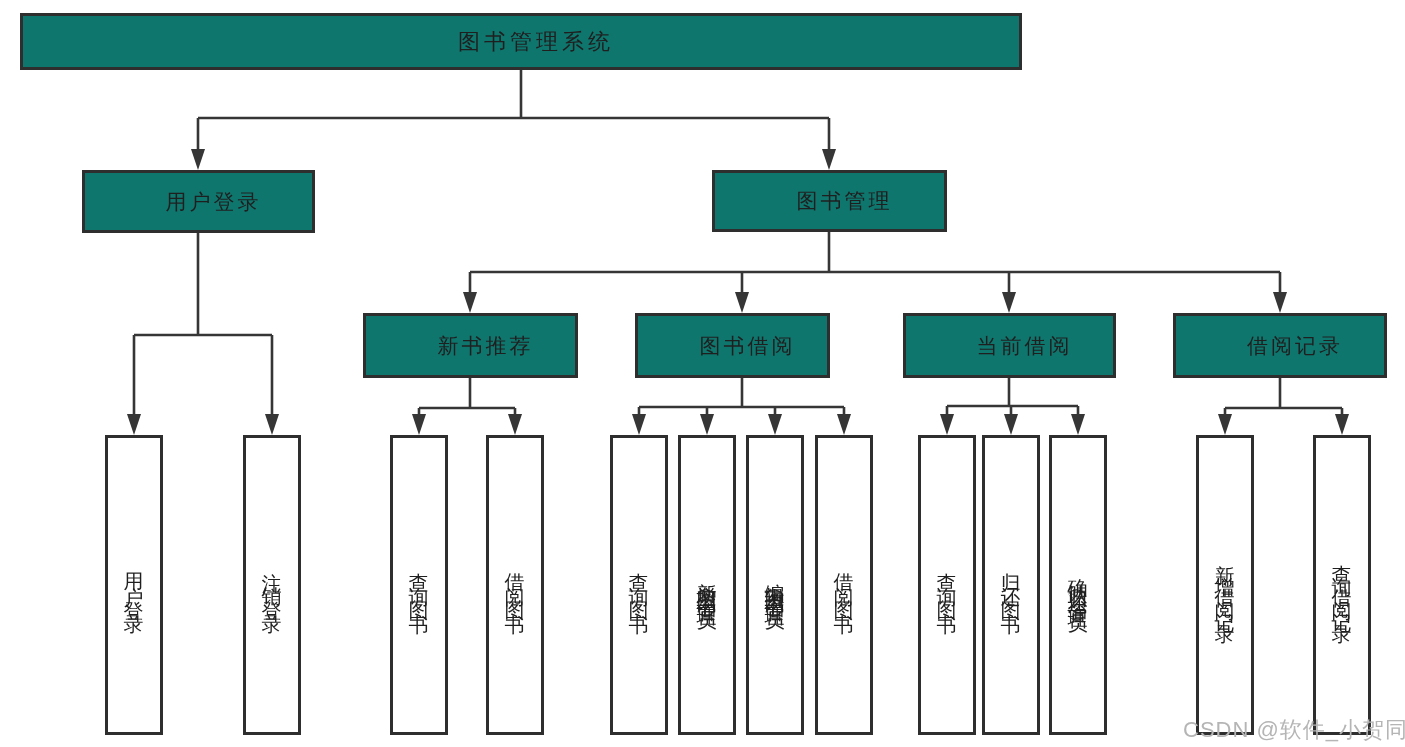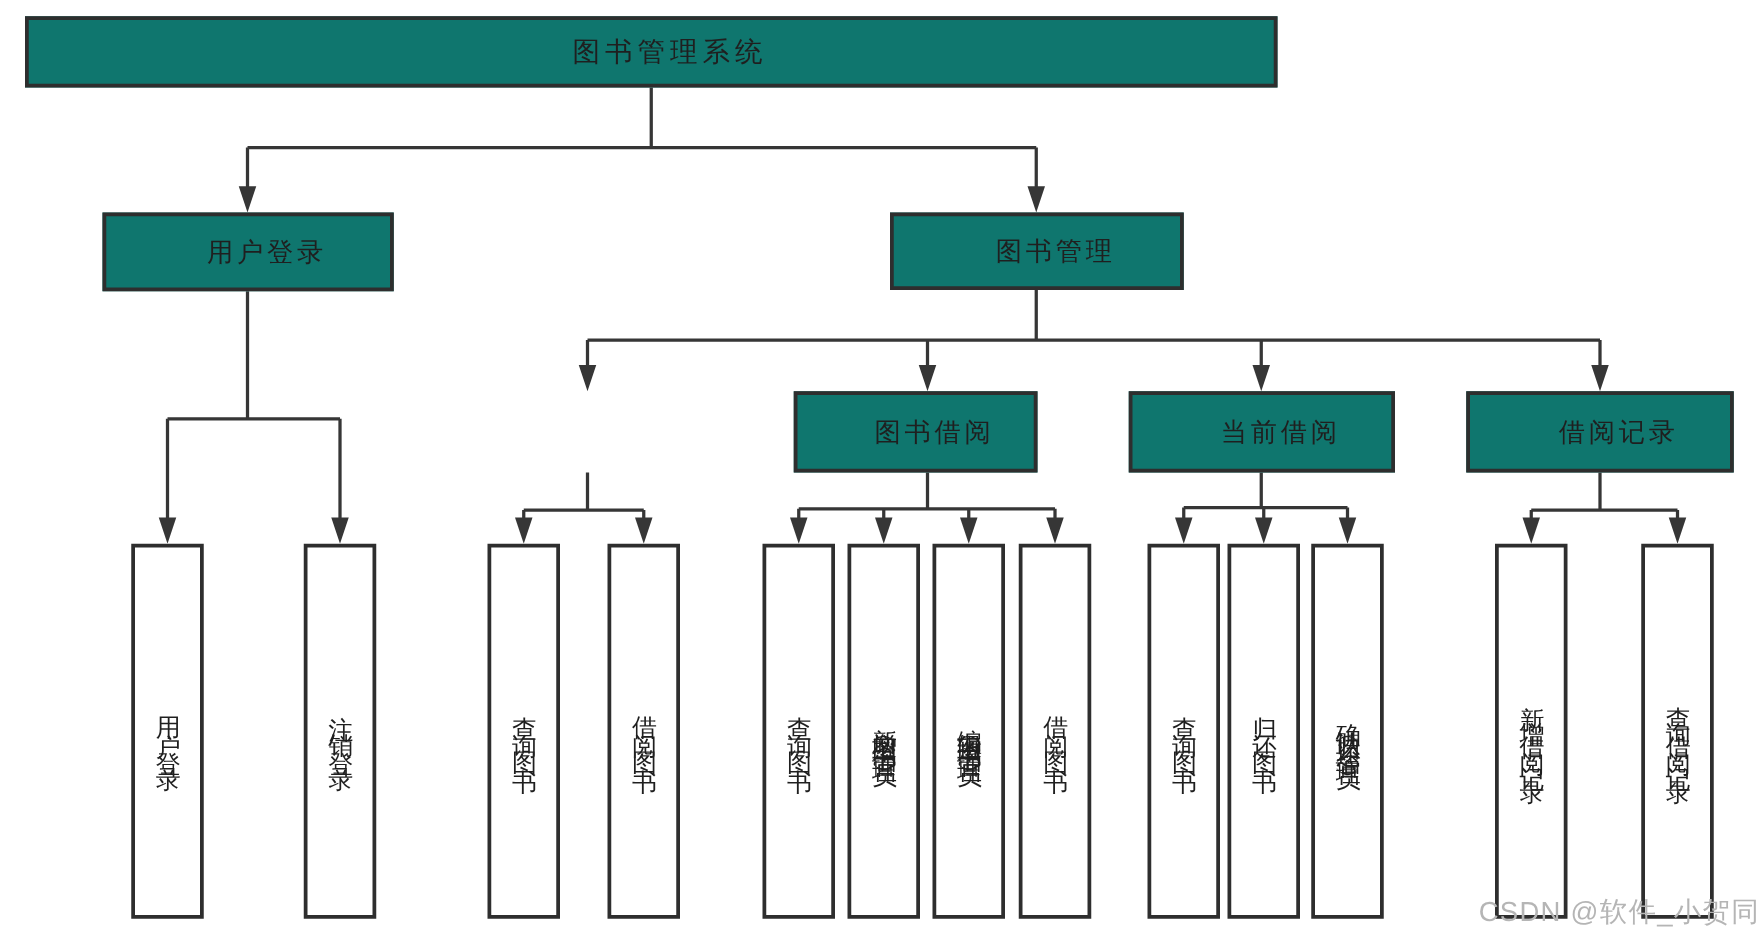--- a/index.html
+++ b/index.html
@@ -96,20 +96,21 @@
       <polygon points="1225,435 1218,414 1232,414"></polygon>
       <polygon points="1342,435 1335,414 1349,414"></polygon>
     </g>
   </svg>
 
   <div class="node root" style="left:20px;top:13px;width:1002px;height:57px;">图书管理系统</div>
 
   <div class="node" style="left:82px;top:170px;width:233px;height:63px;">用户登录</div>
   <div class="node" style="left:712px;top:170px;width:235px;height:62px;">图书管理</div>
 
+  <div class="node" style="left:363px;top:313px;width:215px;height:65px;">新书推荐</div>
   <div class="node" style="left:635px;top:313px;width:195px;height:65px;">图书借阅</div>
   <div class="node" style="left:1173px;top:313px;width:214px;height:65px;">借阅记录</div>
   <div class="node" style="left:903px;top:313px;width:213px;height:65px;">当前借阅</div>
 
   <div class="leaf v4" style="left:105px;top:435px;">
     <span>用户登录</span>
   </div>
   <div class="leaf v4" style="left:243px;top:435px;">
     <span>注销登录</span>
   </div>

